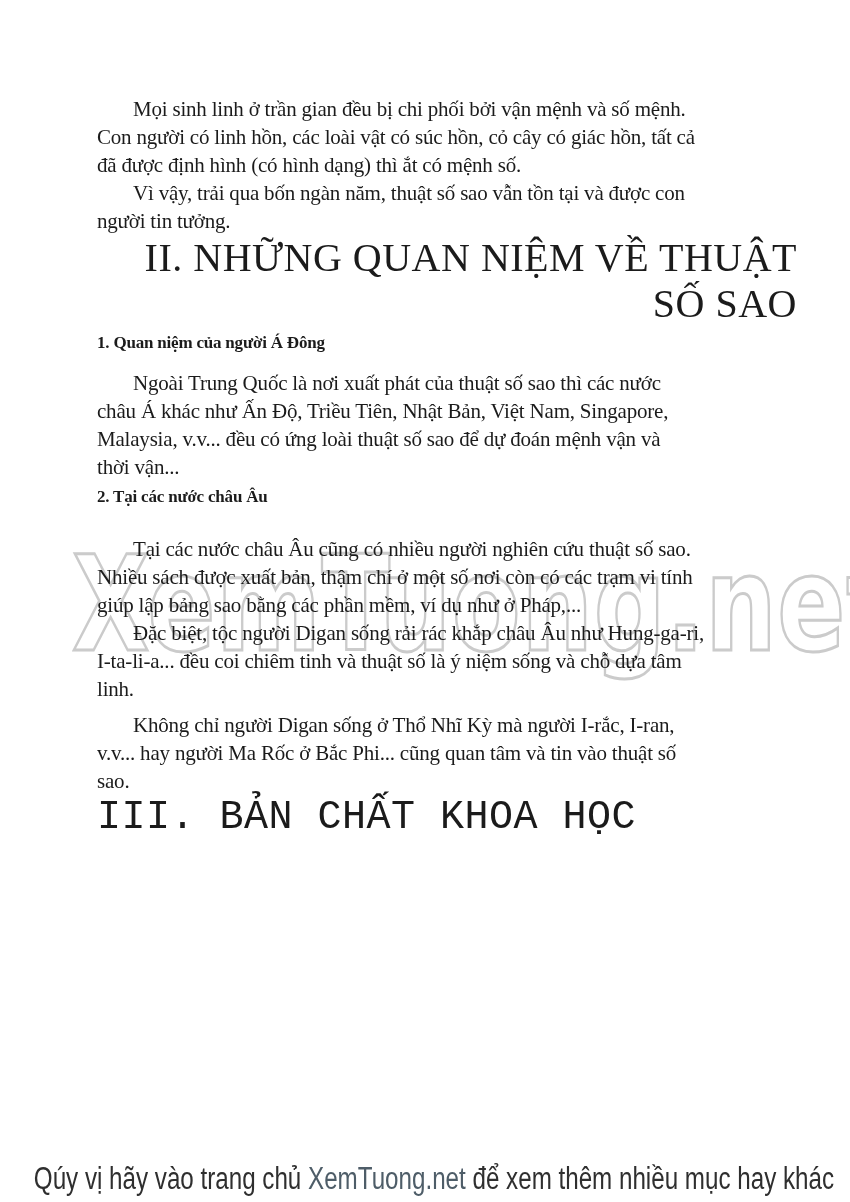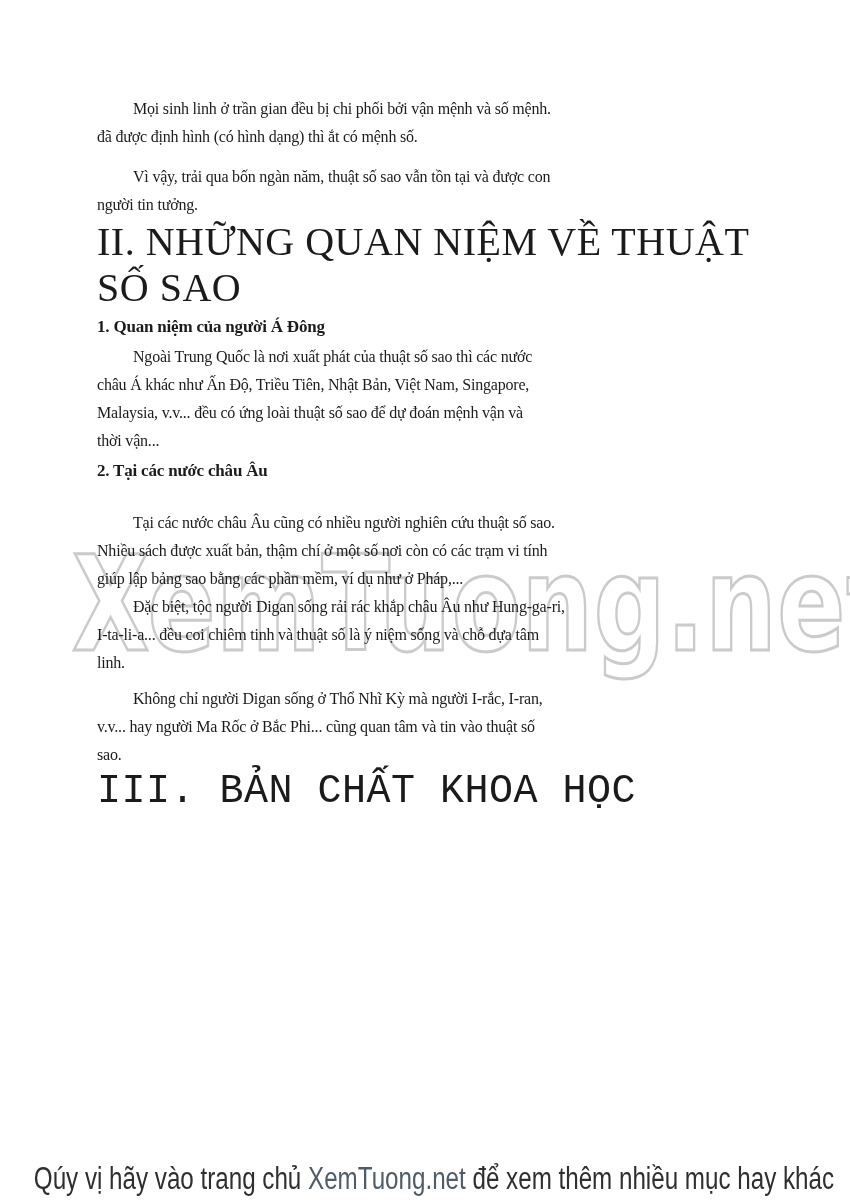--- a/index.html
+++ b/index.html
@@ -37,31 +37,31 @@
     position: absolute;
     top: 95px;
     left: 97px;
     width: 700px;
     z-index: 2;
   }
   .para { margin: 0; }
   .line {
     display: block;
     white-space: pre;
-    font-size: 16px;
+    font-size: 21px;
     line-height: 28px;
     height: 28px;
     letter-spacing: -0.2px;
   }
   .line.indent { padding-left: 36px; }
 
-  .m-p2        { margin-top: 12px; }
-  .m-heading2  { margin-top: 30px; }
+  .m-p2        { }
+  .m-heading2  { margin-top: 30px; text-align: right; }
   .m-s1title   { margin-top: 42px; }
-  .m-s1para    { }
+  .m-s1para    { margin-top: 10px; }
   .m-s2title   { margin-top: 28px; }
   .m-s2para1   { margin-top: 22px; }
   .m-s2para2   { margin-top: 0;  }
   .m-s3title   { margin-top: 24px; }
   .m-s3para    { margin-top: 8px;  }
   .m-heading3  { margin-top: 28px; font-family: Liberation Mono, monospace; }
 
   .chapter-heading { margin: 0; font-weight: normal; }
   .chapter-heading .hline {
     display: block;
@@ -111,20 +111,21 @@
 <body>
 
 <div class="page">
 
   <div class="watermark">XemTuong.net</div>
 
   <main class="content">
 
     <p class="para">
       <span class="line indent">Mọi sinh linh ở trần gian đều bị chi phối bởi vận mệnh và số mệnh.</span>
+      <span class="line">Con người có linh hồn, các loài vật có súc hồn, cỏ cây có giác hồn, tất cả</span>
       <span class="line">đã được định hình (có hình dạng) thì ắt có mệnh số.</span>
     </p>
 
     <p class="para m-p2">
       <span class="line indent">Vì vậy, trải qua bốn ngàn năm, thuật số sao vẫn tồn tại và được con</span>
       <span class="line">người tin tưởng.</span>
     </p>
 
     <h1 class="chapter-heading m-heading2">
       <span class="hline">II. NHỮNG QUAN NIỆM VỀ THUẬT</span>

